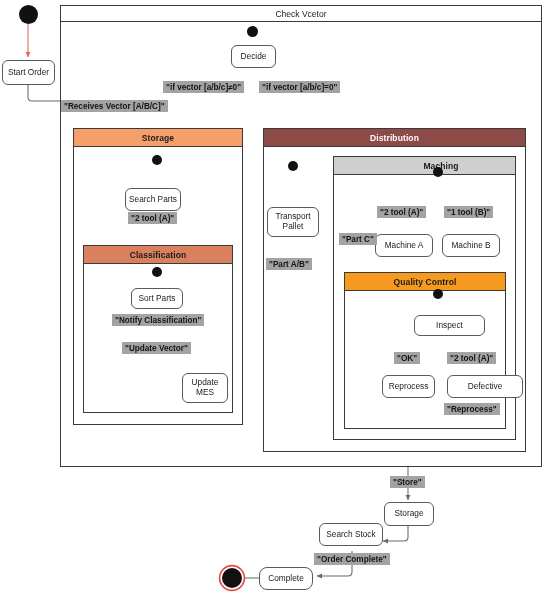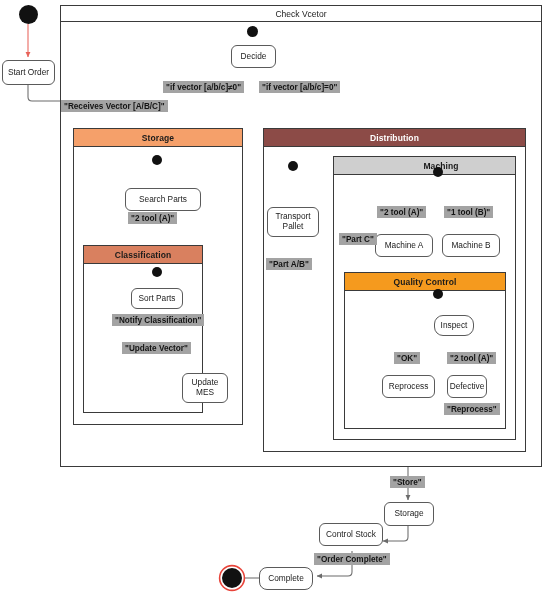--- a/index.html
+++ b/index.html
@@ -159,21 +159,21 @@
   </svg>
 
   <div class="abs frame" style="left:60px;top:5px;width:482px;height:462px;">
     <div class="frame-hdr">Check Vcetor</div>
   </div>
 
   <div class="abs frame" style="left:73px;top:128px;width:170px;height:297px;">
     <div class="state-hdr" style="background:#F5A06A;">Storage</div>
   </div>
 
-  <div class="abs frame" style="left:83px;top:245px;width:120px;height:168px;">
+  <div class="abs frame" style="left:83px;top:245px;width:150px;height:168px;">
     <div class="state-hdr" style="background:#D9805F;">Classification</div>
   </div>
 
   <div class="abs frame" style="left:263px;top:128px;width:263px;height:324px;">
     <div class="state-hdr dark" style="background:#8C4B47;">Distribution</div>
   </div>
 
   <div class="abs frame" style="left:333px;top:156px;width:183px;height:284px;">
     <div class="state-hdr" style="background:#CFCFCF;padding-left:33px;">Maching</div>
   </div>
@@ -195,47 +195,47 @@
   <div class="initial" style="left:433px;top:167px;width:10px;height:10px;"></div>
 
   <div class="initial" style="left:433px;top:289px;width:10px;height:10px;"></div>
 
   <div class="final" style="left:222px;top:568px;width:20px;height:20px;"></div>
 
   <div class="node" style="left:2px;top:60px;width:53px;height:25px;">Start Order</div>
 
   <div class="node" style="left:231px;top:45px;width:45px;height:23px;text-align:center;">Decide</div>
 
-  <div class="node" style="left:125px;top:188px;width:76px;height:23px;">Search Parts</div>
+  <div class="node" style="left:125px;top:188px;width:56px;height:23px;">Search Parts</div>
 
   <div class="node" style="left:131px;top:288px;width:52px;height:21px;">Sort Parts</div>
 
   <div class="node" style="left:267px;top:207px;width:52px;height:30px;flex-direction:column;">
     <span>Transport</span>
     <span>Pallet</span>
   </div>
 
   <div class="node" style="left:182px;top:373px;width:46px;height:30px;flex-direction:column;">
     <span>Update</span>
     <span>MES</span>
   </div>
 
   <div class="node" style="left:375px;top:234px;width:58px;height:23px;">Machine A</div>
 
   <div class="node" style="left:442px;top:234px;width:58px;height:23px;">Machine B</div>
 
-  <div class="node" style="left:434px;top:315px;width:40px;height:21px;border-radius:9px;">Inspect</div>
+  <div class="node" style="left:414px;top:315px;width:71px;height:21px;">Inspect</div>
 
   <div class="node" style="left:382px;top:375px;width:53px;height:23px;">Reprocess</div>
 
-  <div class="node" style="left:447px;top:375px;width:40px;height:23px;">Defective</div>
+  <div class="node" style="left:447px;top:375px;width:76px;height:23px;">Defective</div>
 
   <div class="node" style="left:384px;top:502px;width:50px;height:24px;">Storage</div>
 
-  <div class="node" style="left:319px;top:523px;width:64px;height:23px;">Control Stock</div>
+  <div class="node" style="left:319px;top:523px;width:64px;height:23px;">Search Stock</div>
 
   <div class="node" style="left:259px;top:567px;width:54px;height:23px;border-radius:8px;">Complete</div>
 
   <div class="lbl" style="left:61px;top:100px;">"Receives Vector [A/B/C]"</div>
 
   <div class="lbl" style="left:163px;top:81px;">"if vector [a/b/c]≠0"</div>
 
   <div class="lbl" style="left:259px;top:81px;">"if vector [a/b/c]=0"</div>
 
   <div class="lbl" style="left:128px;top:212px;">"2 tool (A)"</div>

